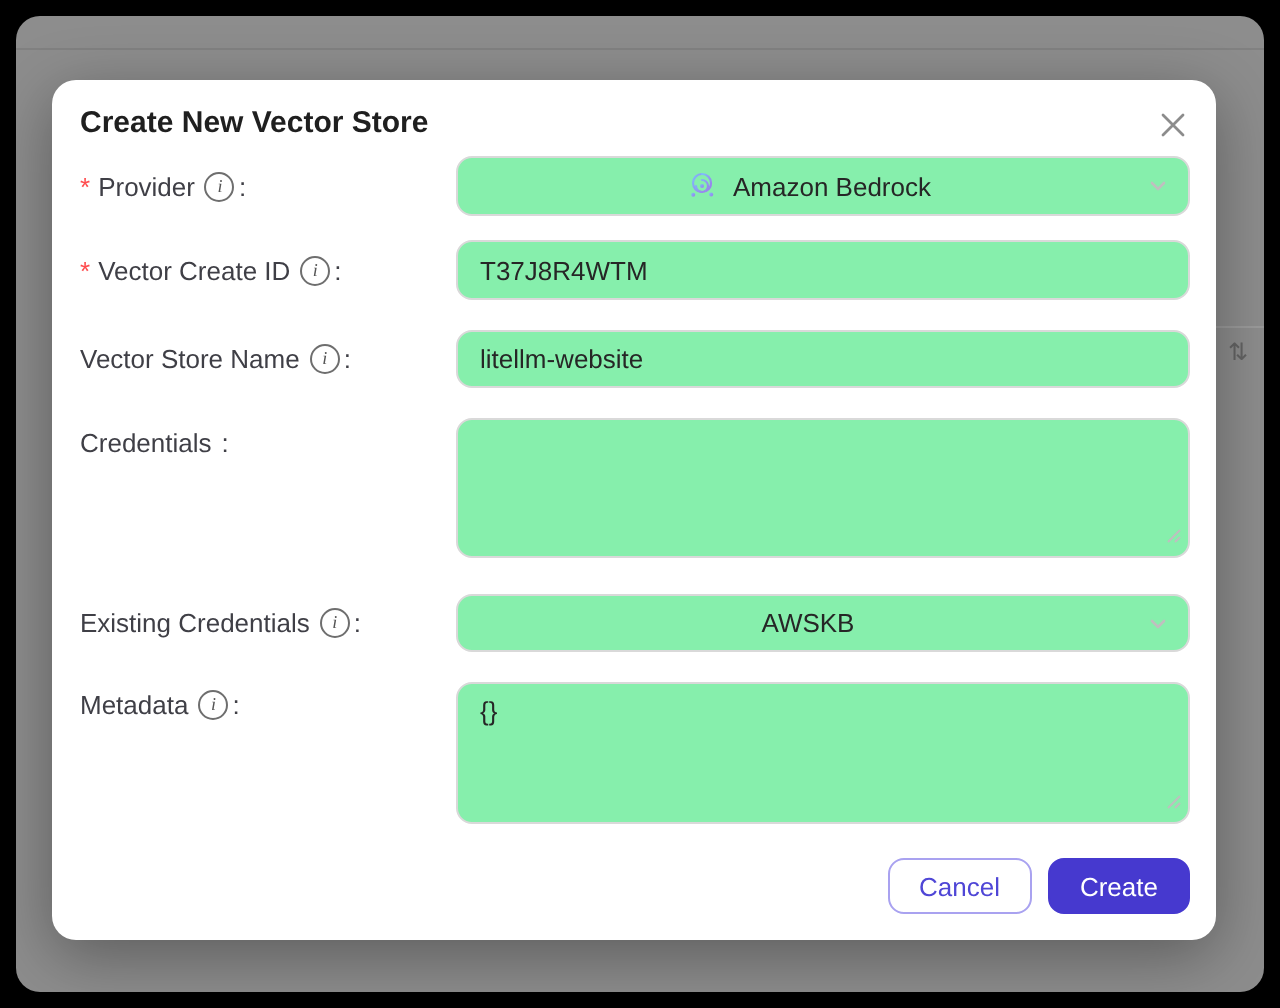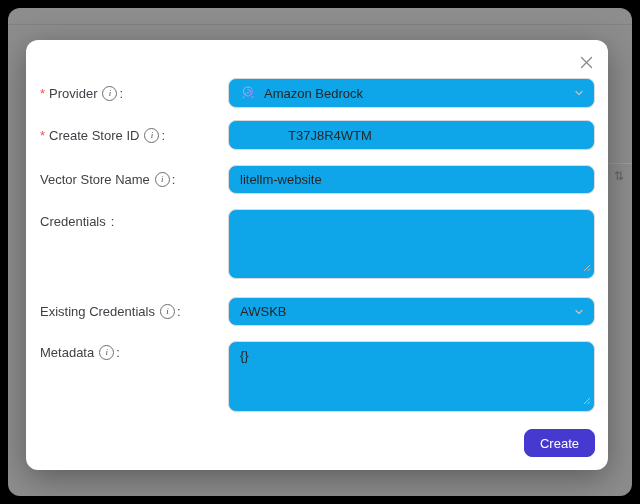--- a/index.html
+++ b/index.html
@@ -38,27 +38,27 @@
   }
   .lbl-provider{top:38px;height:30px;}
   .lbl-id{top:80px;height:30px;}
   .lbl-name{top:125px;height:29px;}
   .lbl-desc{top:172px;height:18px;}
   .lbl-cred{top:257px;height:29px;text-align:right;}
   .lbl-meta{top:303px;height:18px;}
 
   .ctrl{
     position:absolute;left:202px;width:367px;box-sizing:border-box;
-    background:#0ea5e9;border:1px solid #d9d9d9;border-radius:8px;
-    font-size:13px;color:#262626;
+    background:#86efac;border:1px solid #d9d9d9;border-radius:8px;
+    font-size:13px;color:#262626;justify-content:center;
   }
   .select{display:flex;align-items:center;padding:0 26px 0 11px;gap:8px;cursor:pointer;}
   .select .chev{position:absolute;right:9px;top:50%;transform:translateY(-50%);display:flex;}
   .ctrl-provider{top:38px;height:30px;}
-  .ctrl-id{top:80px;height:30px;padding-left:48px;}
+  .ctrl-id{top:80px;height:30px;}
   .ctrl-name{top:125px;height:29px;}
   .ctrl-desc{top:169px;height:70px;}
   .ctrl-cred{top:257px;height:29px;}
   .ctrl-meta{top:301px;height:71px;}
 
   input.fld{
     width:100%;height:100%;border:none;outline:none;background:transparent;
     padding:0 11px;box-sizing:border-box;font:inherit;color:#262626;border-radius:8px;
   }
   textarea.fld{
@@ -83,20 +83,21 @@
 
 <div class="window">
   <div class="win-topline"></div>
   <div class="bg-line"></div>
   <div class="bg-sort">⇅</div>
   <div class="bg-se">se</div>
 </div>
 
 <div class="modal">
 
+  <div class="title">Create New Vector Store</div>
 
   <div class="close">
     <svg width="13" height="13" viewBox="0 0 13 13">
       <path d="M1.5 1.5 L11.5 11.5 M11.5 1.5 L1.5 11.5" stroke="#8c8c8c" stroke-width="1.4" stroke-linecap="round"></path>
     </svg>
   </div>
 
   <div class="lbl lbl-provider">
     <span class="req">*</span>
     <span class="txt">Provider</span>
@@ -127,21 +128,21 @@
     <span>Amazon Bedrock</span>
     <span class="chev">
       <svg width="12" height="12" viewBox="0 0 12 12">
           <path d="M3 4.5 L6 7.5 L9 4.5" stroke="#bfbfbf" stroke-width="1.3" fill="none" stroke-linecap="round" stroke-linejoin="round"></path>
         </svg>
     </span>
   </div>
 
   <div class="lbl lbl-id">
     <span class="req">*</span>
-    <span class="txt">Create Store ID</span>
+    <span class="txt">Vector Create ID</span>
     <span class="info">i</span>
     <span>:</span>
   </div>
   <div class="ctrl ctrl-id">
     <input class="fld" type="text" value="T37J8R4WTM" style="">
   </div>
 
   <div class="lbl lbl-name">
     <span class="txt">Vector Store Name</span>
     <span class="info">i</span>
@@ -186,16 +187,17 @@
   <div class="ctrl ctrl-meta">
     <textarea class="fld" style="">{}</textarea>
     <span class="grip">
       <svg width="9" height="9" viewBox="0 0 9 9">
           <path d="M8 2 L2 8 M8 5.5 L5.5 8" stroke="#bfbfbf" stroke-width="1"></path>
         </svg>
     </span>
   </div>
 
   <div class="footer">
+    <button class="btn btn-cancel">Cancel</button>
     <button class="btn btn-create">Create</button>
   </div>
 
 </div>
 
 </body></html>

